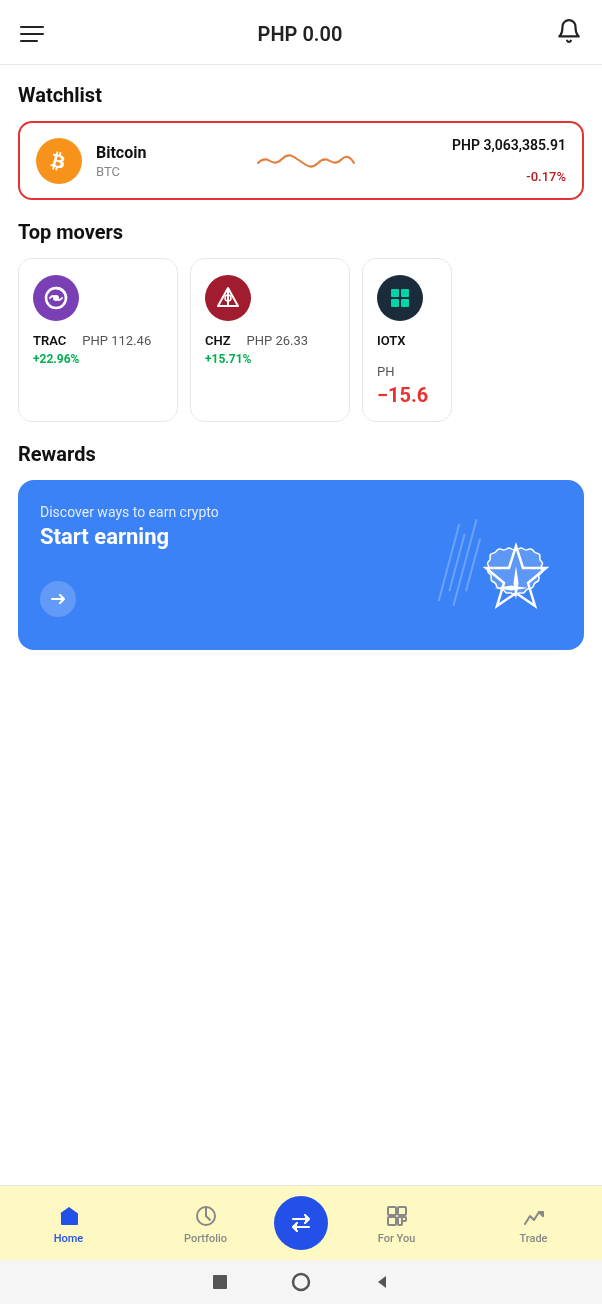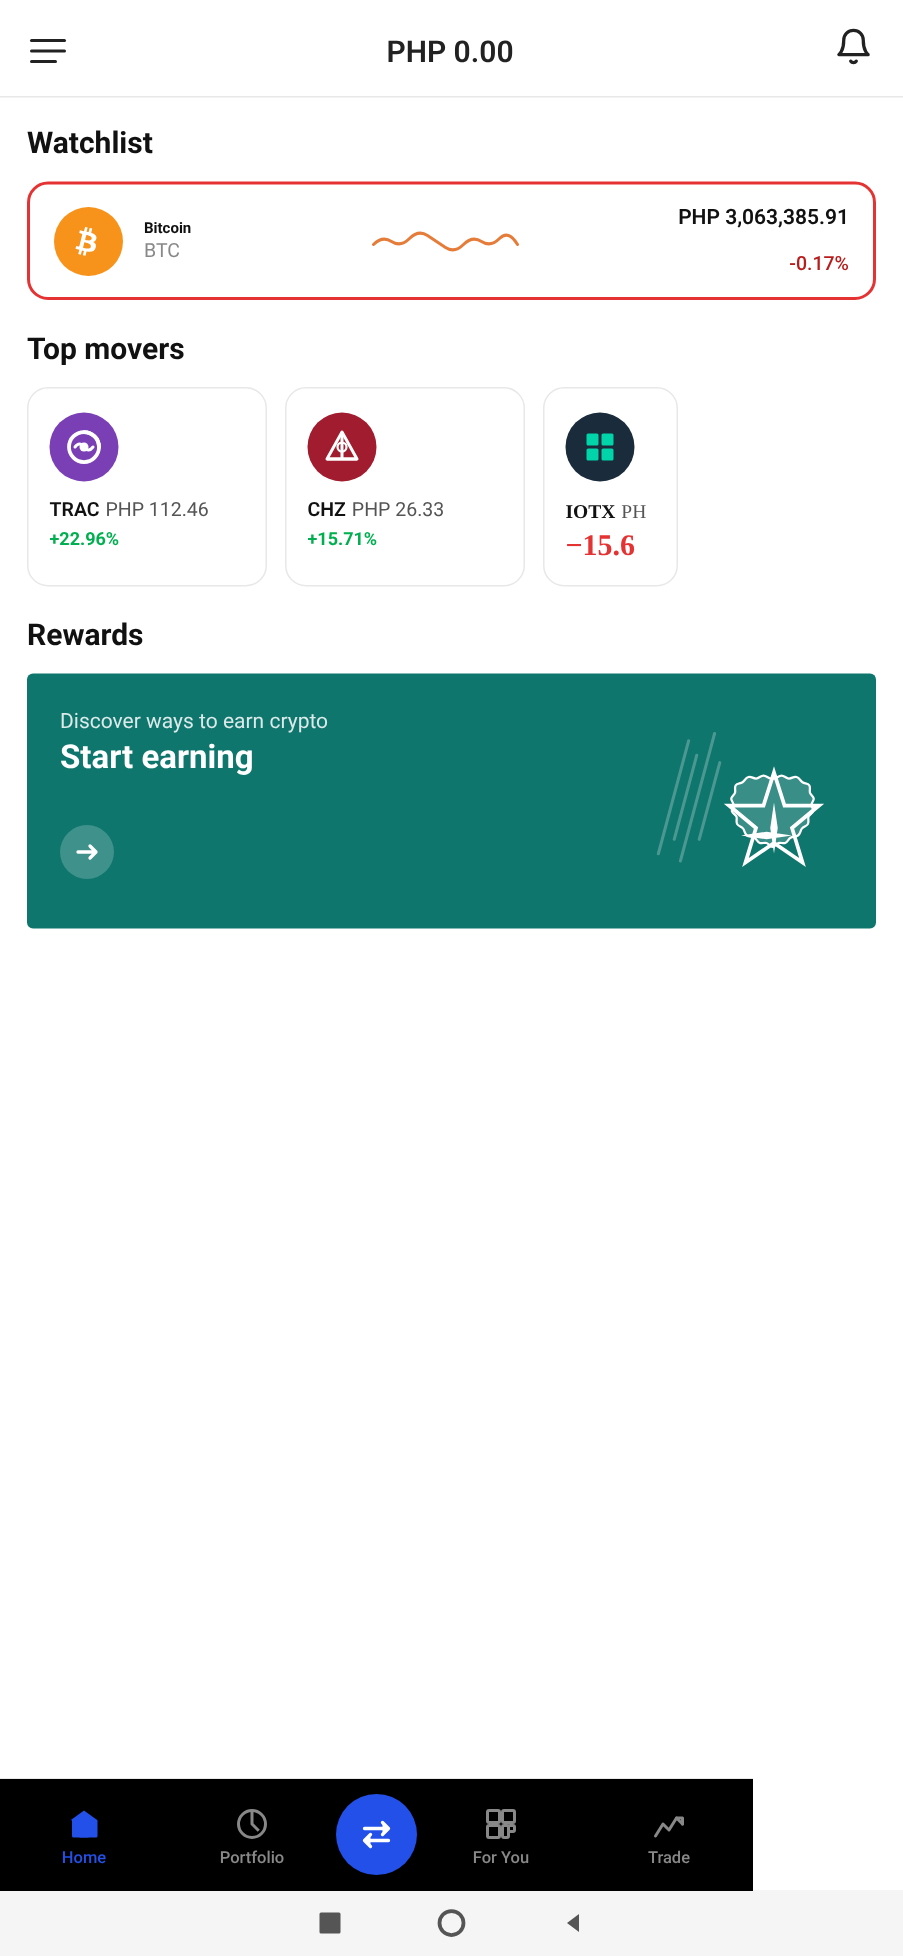--- a/index.html
+++ b/index.html
@@ -80,21 +80,21 @@
       border-radius: 50%;
       background: #f7931a;
       display: flex;
       align-items: center;
       justify-content: center;
       margin-right: 14px;
       flex-shrink: 0;
     }
     .coin-icon svg { width: 26px; height: 26px; fill: #fff; }
     .coin-info { flex: 0 0 auto; margin-right: 14px; }
-    .coin-name { font-size: 10px; font-weight: 700; color: #111; }
+    .coin-name { font-size: 16px; font-weight: 700; color: #111; }
     .coin-symbol { font-size: 13px; color: #888; margin-top: 2px; }
     .coin-chart { flex: 1; display: flex; align-items: center; justify-content: center; }
     .coin-chart svg { width: 100px; height: 36px; }
     .coin-price { text-align: right; flex-shrink: 0; }
     .coin-price-value { font-size: 14px; font-weight: 600; color: #111; white-space: nowrap; text-align: center; }
     .coin-change-neg { font-size: 13px; color: #b91c1c; font-weight: 500; margin-top: 16px; }
 
     
     .movers-row {
       display: flex;
@@ -119,26 +119,26 @@
       justify-content: center;
       margin-bottom: 12px;
     }
     .mover-icon.trac { background: #7b3fb5; }
     .mover-icon.chz { background: #a01c2e; }
     .mover-icon.iotx { background: #1a2b3c; }
     .mover-ticker { font-size: 13px; font-weight: 600; color: #111; }
     .mover-price { font-size: 13px; color: #555; }
     .mover-pct-pos { font-size: 12px; font-weight: 700; color: #00b050; margin-top: 4px; }
     .mover-pct-neg { font-size: 20px; font-weight: 700; color: #e53333; margin-top: 4px; }
-    .mover-ticker-row { display: flex; align-items: flex-start; gap: 4px; flex-wrap: wrap; }
+    .mover-ticker-row { display: flex; align-items: flex-start; gap: 16px; flex-wrap: wrap; }
 
     
     .rewards-card {
-      background: #0f766e;
-      border-radius: 4px;
+      background: #3b82f6;
+      border-radius: 16px;
       padding: 24px 22px;
       position: relative;
       overflow: hidden;
       cursor: pointer;
       min-height: 170px;
     }
     .rewards-subtitle {
       font-size: 14px;
       color: rgba(255,255,255,0.85);
       font-weight: 400;
@@ -192,22 +192,22 @@
       font-weight: 700;
       color: #111;
       padding: 0 18px 14px 18px;
     }
 
     
     .bottom-nav {
       position: fixed;
       bottom: 0;
       left: 0;
-      width: 502px;
-      background: #000000;
+      width: 602px;
+      background: #fef9c3;
       border-top: 1px solid #e8e8e8;
       display: flex;
       align-items: center;
       justify-content: space-between;
       padding: 10px 0 8px 0;
       z-index: 100;
     }
     .nav-item {
       display: flex;
       flex-direction: column;
@@ -339,21 +339,21 @@
             <circle cx="14" cy="14" r="3" stroke="white" stroke-width="1.5" fill="none"></circle>
           </svg>
         </div>
         <div class="mover-ticker-row">
           <span class="mover-ticker">CHZ</span>
           <span class="mover-price">PHP 26.33</span>
         </div>
         <div class="mover-pct-pos">+15.71%</div>
       </div>
 
-      <div class="mover-card partial" style="overflow:hidden; flex: 0 0 90px; font-family: Liberation Serif, serif;">
+      <div class="mover-card partial" style="overflow:hidden; flex: 0 0 90px;">
         <div class="mover-icon iotx">
           <svg width="28" height="28" viewBox="0 0 28 28" fill="none" xmlns="http://www.w3.org/2000/svg">
             <rect x="5" y="5" width="8" height="8" fill="#00d4a8" rx="1"></rect>
             <rect x="15" y="5" width="8" height="8" fill="#00d4a8" rx="1"></rect>
             <rect x="5" y="15" width="8" height="8" fill="#00d4a8" rx="1"></rect>
             <rect x="15" y="15" width="8" height="8" fill="#00d4a8" rx="1"></rect>
           </svg>
         </div>
         <div class="mover-ticker-row">
           <span class="mover-ticker">IOTX</span>

